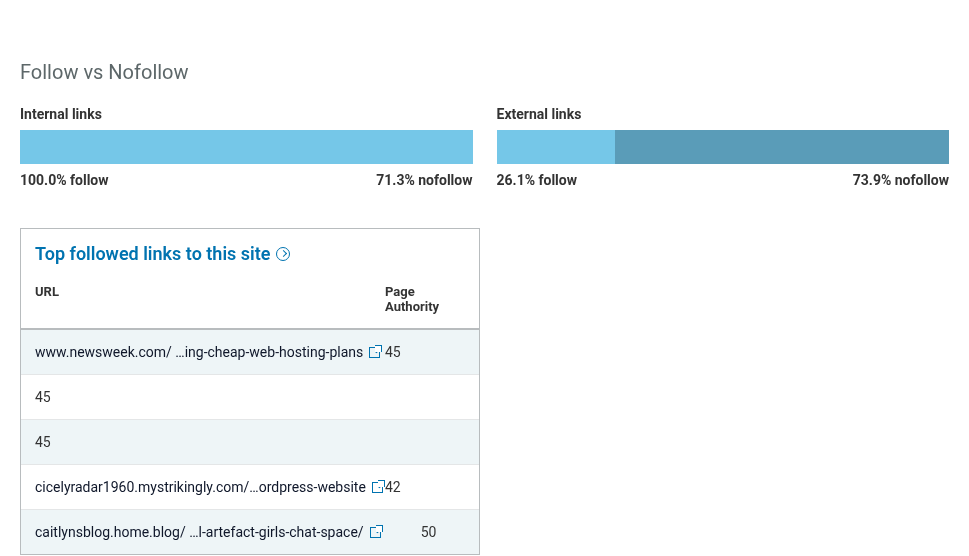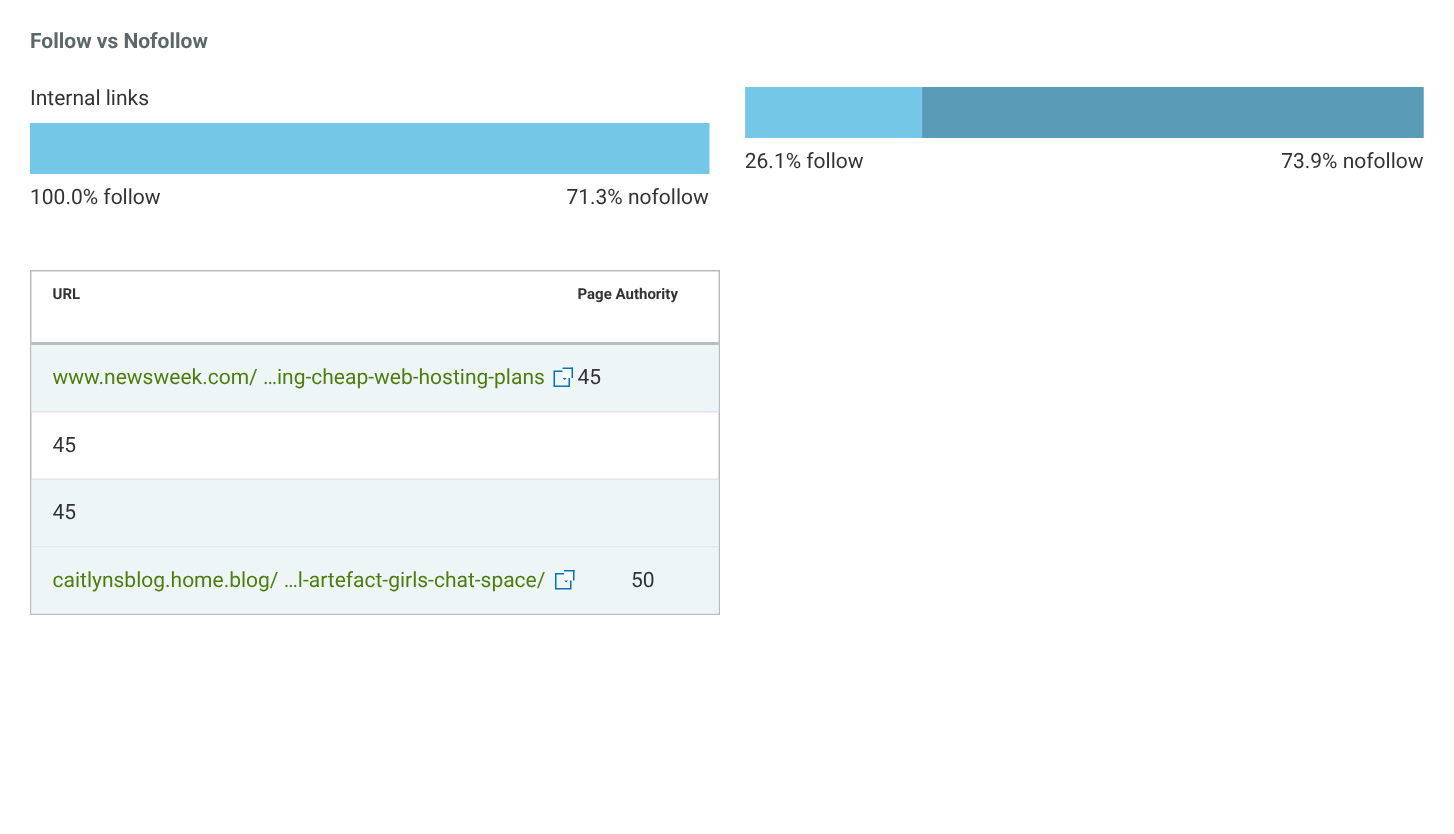--- a/index.html
+++ b/index.html
@@ -4,32 +4,34 @@
 <style>
   * { box-sizing: border-box; margin: 0; padding: 0; }
   body {
     font-family: -apple-system, BlinkMacSystemFont, "Segoe UI", Roboto, Helvetica, Arial, sans-serif;
     background: #fff;
     color: #333;
     width: 969px;
     padding: 20px 20px 20px 20px;
   }
   .section-title {
-    font-size: 14px;
-    font-weight: 700;
+    font-size: 20px;
+    font-weight: 400;
     color: #5d6769;
     margin-bottom: 22px;
+    margin-top: 40px;
   }
   .charts-row {
     display: flex;
     gap: 24px;
     margin-bottom: 40px;
   }
   .chart-block {
     flex: 1;
+    font-weight: bold;
   }
   .chart-label {
     font-size: 14px;
     color: #333;
     margin-bottom: 8px;
   }
   .bar-wrap {
     width: 100%;
     height: 34px;
     background: #5a9cb8;
@@ -77,39 +79,39 @@
     content:"";
     position:absolute;
     left:4px; top:3.5px;
     width:4px; height:4px;
     border-top:1.5px solid #0073b0;
     border-right:1.5px solid #0073b0;
     transform:rotate(45deg);
   }
   .thead {
     display:flex;
-    padding: 10px 14px 26px 14px;
-    font-size: 10px;
+    padding: 10px 14px 14px 14px;
+    font-size: 13px;
     font-weight: 700;
     color: #333;
     border-bottom: 2px solid #b8bcbe;
   }
   .col-url { flex: 1; }
   .col-pa  { width: 80px; }
   .row {
     display:flex;
     align-items:center;
     padding: 14px 14px;
     font-size: 14px;
     border-bottom: 1px solid #e4e6e7;
   }
   .row:last-child { border-bottom: none; gap: 40px; }
   .row.alt { background: #eef5f7; }
   .link {
-    color: #4d7c0f;
+    color: #0f172a;
     text-decoration: none;
     cursor: pointer;
     display: inline-flex;
     align-items: center;
     gap: 6px;
     max-width: 100%;
   }
   .link-text {
     white-space: nowrap;
     overflow: hidden;
@@ -154,33 +156,40 @@
       <div class="bar-follow" style="width:100%"></div>
       <div class="bar-nofollow" style="width:0%"></div>
     </div>
     <div class="bar-legend">
       <span>100.0% follow</span>
       <span>71.3% nofollow</span>
     </div>
   </div>
 
   <div class="chart-block">
+    <div class="chart-label">External links</div>
     <div class="bar-wrap">
       <div class="bar-follow" style="width:26.1%"></div>
       <div class="bar-nofollow" style="width:73.9%"></div>
     </div>
     <div class="bar-legend">
       <span>26.1% follow</span>
       <span>73.9% nofollow</span>
     </div>
   </div>
 
 </div>
 
 <div class="panel">
+  <div class="panel-header">
+    <a class="panel-title">
+      <span>Top followed links to this site</span>
+      <span class="chev"></span>
+    </a>
+  </div>
   <div class="thead">
     <div class="col-url">URL</div>
     <div class="col-pa">Page Authority</div>
   </div>
 
   <div class="row alt">
     <div class="col-url">
       <a class="link">
         <span class="link-text">www.newsweek.com/ …ing-cheap-web-hosting-plans</span>
         <span class="ext-icon"></span>
@@ -190,20 +199,29 @@
   </div>
 
   <div class="row">
     <div class="pa-val">45</div>
   </div>
 
   <div class="row alt">
     <div class="pa-val">45</div>
   </div>
 
+  <div class="row">
+    <div class="col-url">
+      <a class="link">
+        <span class="link-text">cicelyradar1960.mystrikingly.com/…ordpress-website</span>
+        <span class="ext-icon"></span>
+      </a>
+    </div>
+    <div class="pa-val">42</div>
+  </div>
 
   <div class="row alt">
     <div class="col-url">
       <a class="link">
         <span class="link-text">caitlynsblog.home.blog/ …l-artefact-girls-chat-space/</span>
         <span class="ext-icon"></span>
       </a>
     </div>
     <div class="pa-val">50</div>
   </div>

